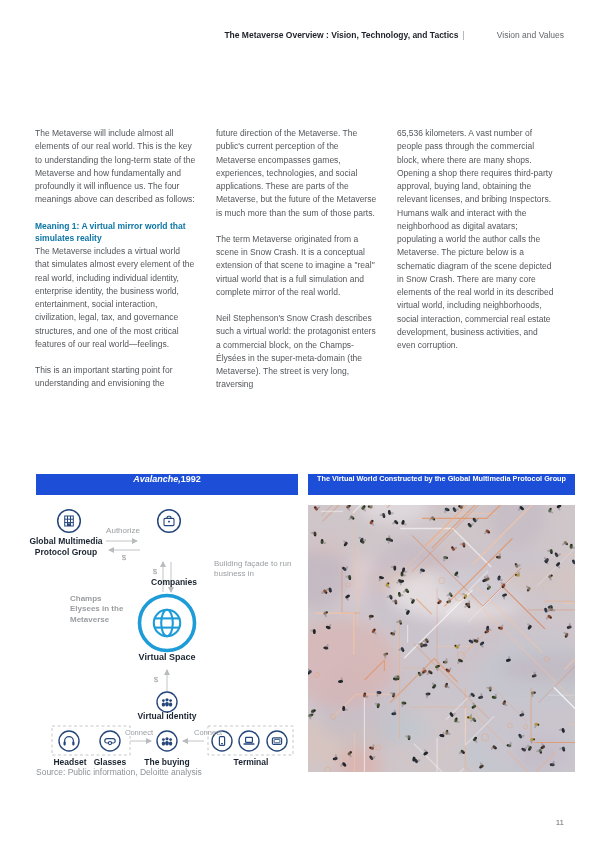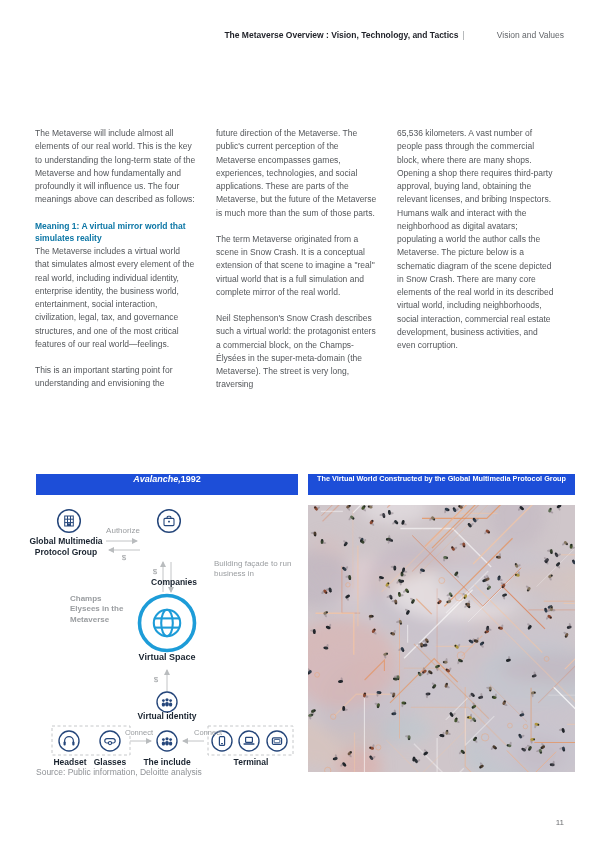--- a/index.html
+++ b/index.html
@@ -200,21 +200,21 @@
         <rect x="-4.6" y="-3.2" width="9.2" height="6.6" rx="1.2" fill="none" stroke="#26477b" stroke-width="1.2"></rect>
         <rect x="-2.9" y="-1.6" width="5.8" height="3.4" rx="0.5" fill="none" stroke="#26477b" stroke-width="0.9"></rect>
       </svg>
     </div>
 
     <div class="dgray c" style="left:103px;top:228px;font-size:7.5px;">Connect</div>
     <div class="dgray c" style="left:172px;top:228px;font-size:7.5px;">Connect</div>
 
     <div class="dlabel" style="left:34px;top:257px;">Headset</div>
     <div class="dlabel" style="left:74px;top:257px;text-align:right;">Glasses</div>
-    <div class="dlabel" style="left:131px;top:257px;">The include</div>
+    <div class="dlabel" style="left:131px;top:257px;">The buying</div>
     <div class="dlabel" style="left:215px;top:257px;">Terminal</div>
   </div>
 
   <div class="photo">
     <svg id="photo-svg" width="267" height="267">
         <defs>
           <filter id="blb" x="-60%" y="-60%" width="220%" height="220%">
             <feGaussianBlur stdDeviation="7"></feGaussianBlur>
           </filter>
         </defs>

